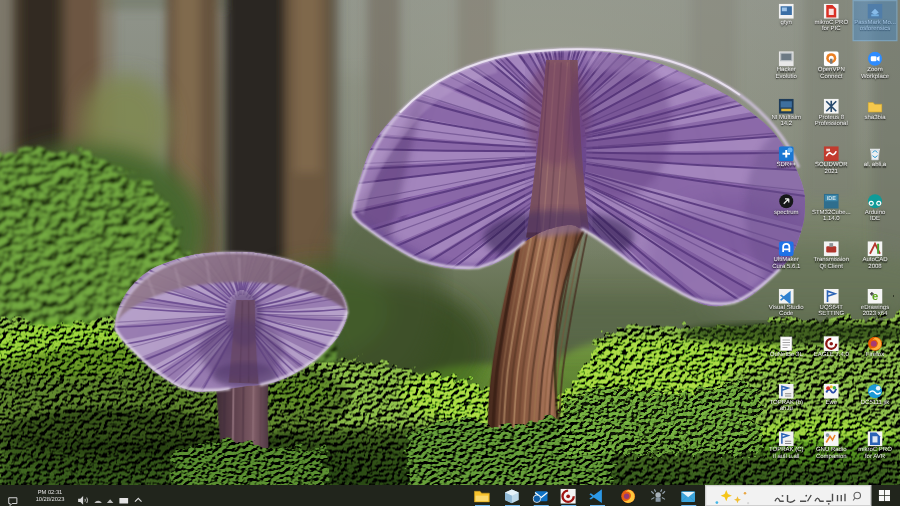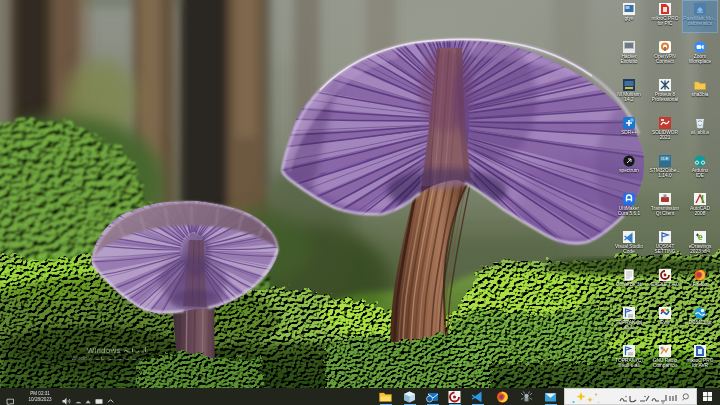--- a/index.html
+++ b/index.html
@@ -876,32 +876,20 @@
 <div class="ic" style="left:683px;top:345px">
       <div class="g">
         <svg width="12" height="12">
           <rect width="12" height="12" fill="#f5f5f5"></rect>
           <path d="M2,1 h5 l3,3 v7 h-8 z" fill="#2b63b5"></path>
           <rect x="4" y="4" width="4" height="5" fill="#fff" opacity="0.85"></rect>
         </svg>
       </div>
       <div class="t">mikroC PRO<br>for AVR</div>
     </div>
-<div id="wm">
-      <div class="l1"><svg width="24" height="8" style="display:inline-block;vertical-align:-1px">
-          <g stroke="rgba(255,255,255,0.5)" stroke-width="1" fill="none">
-            <path d="M1,6 q2,-4 3.5,0 h3 m2,-4 v4 m2.5,0 q2.5,1 4,-1 m2,1 h3 m1.5,-5 v5"></path>
-          </g>
-        </svg> Windows</div>
-      <div class="l2"><svg width="52" height="6" style="display:inline-block;vertical-align:-1px">
-          <g stroke="rgba(255,255,255,0.35)" stroke-width="0.8" fill="none">
-            <path d="M1,4.5 h4 m1.5,-3.5 v3.5 h3 m1.5,0 q1.5,-3 3,0 h4 m2,-3.5 v3.5 m2,0 h4.5 m1.5,0 q1.5,-2.5 3,0 h3 m2,-3.5 v3.5 m1.5,0 h4 m1.5,0 q1.5,-2.5 2.5,0 h3"></path>
-          </g>
-        </svg> Windows</div>
-    </div>
 <div id="tb">
 <div id="notif"><svg width="9" height="8">
           <path d="M1,1.2 h6.5 v4.6 h-3.8 l-1.6,1.6 v-1.6 h-1.1 z" fill="none" stroke="#d5d5d5" stroke-width="0.8"></path>
         </svg></div>
 <div id="clock">
         <div>PM 02:31</div>
         <div>10/28/2023</div>
       </div>
 <div id="tray">
 <svg width="55" height="9">

